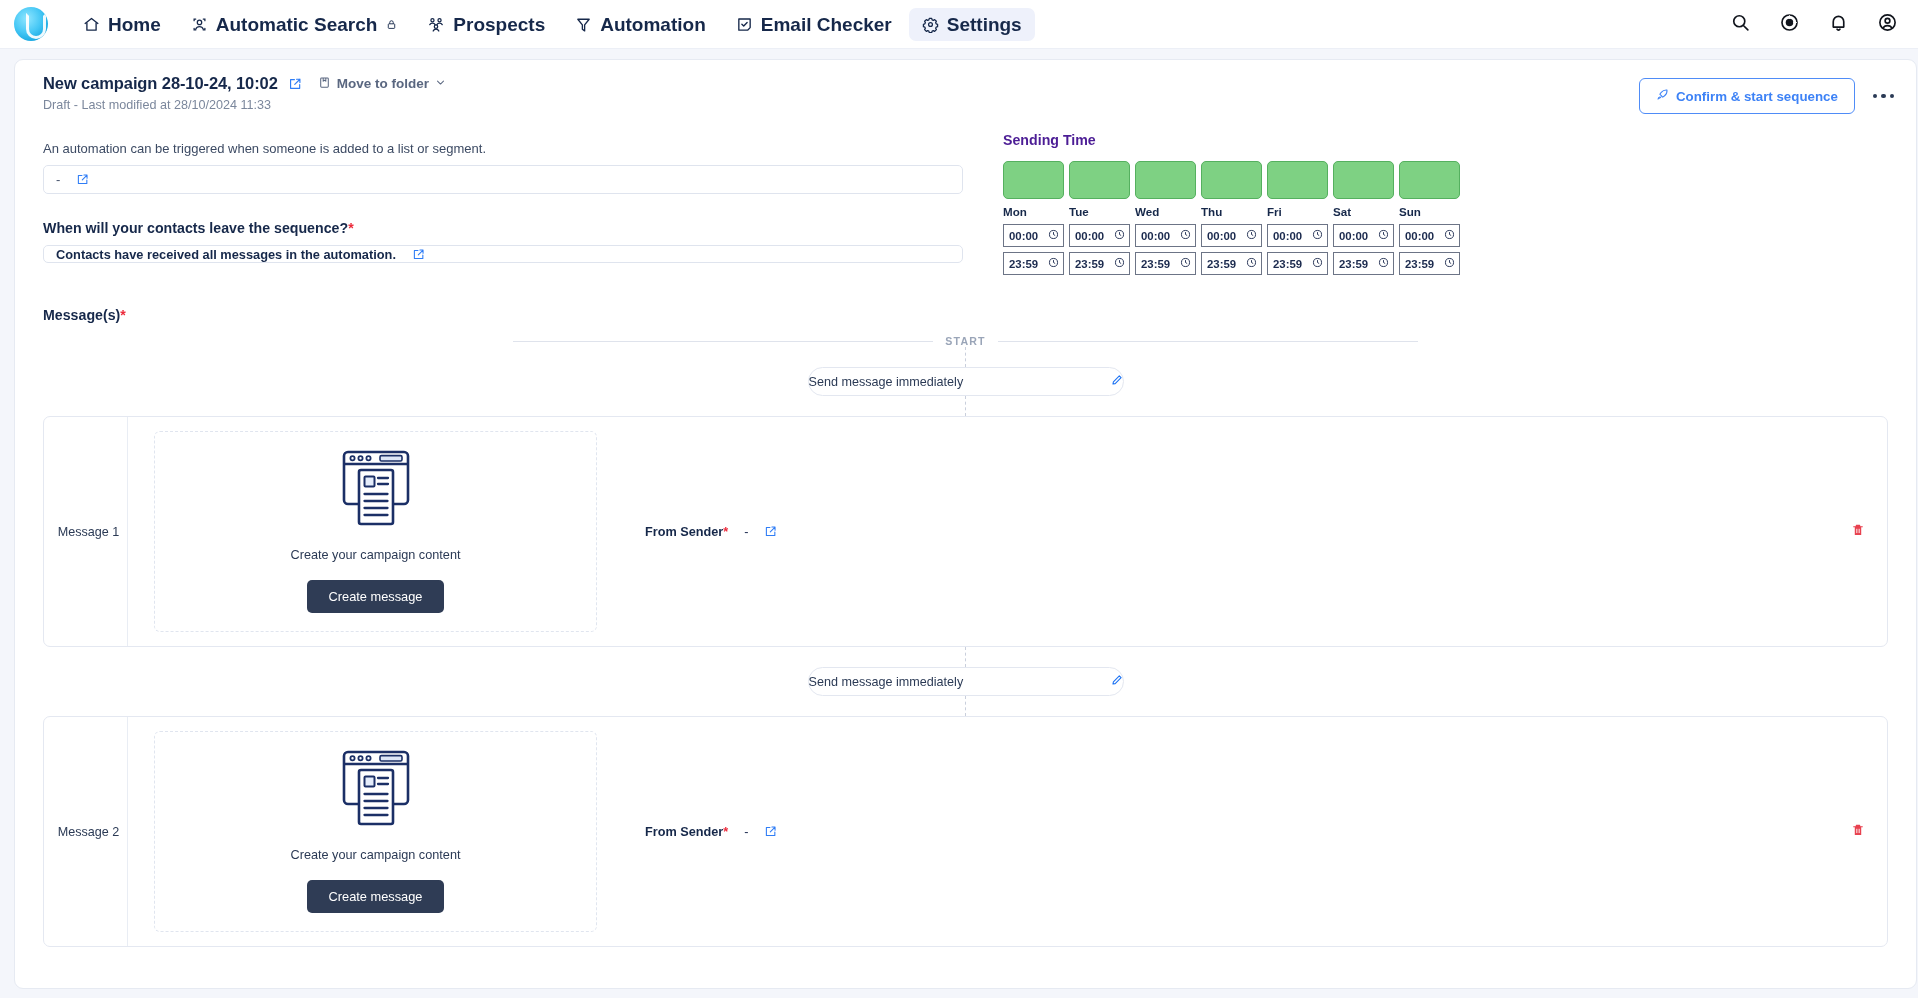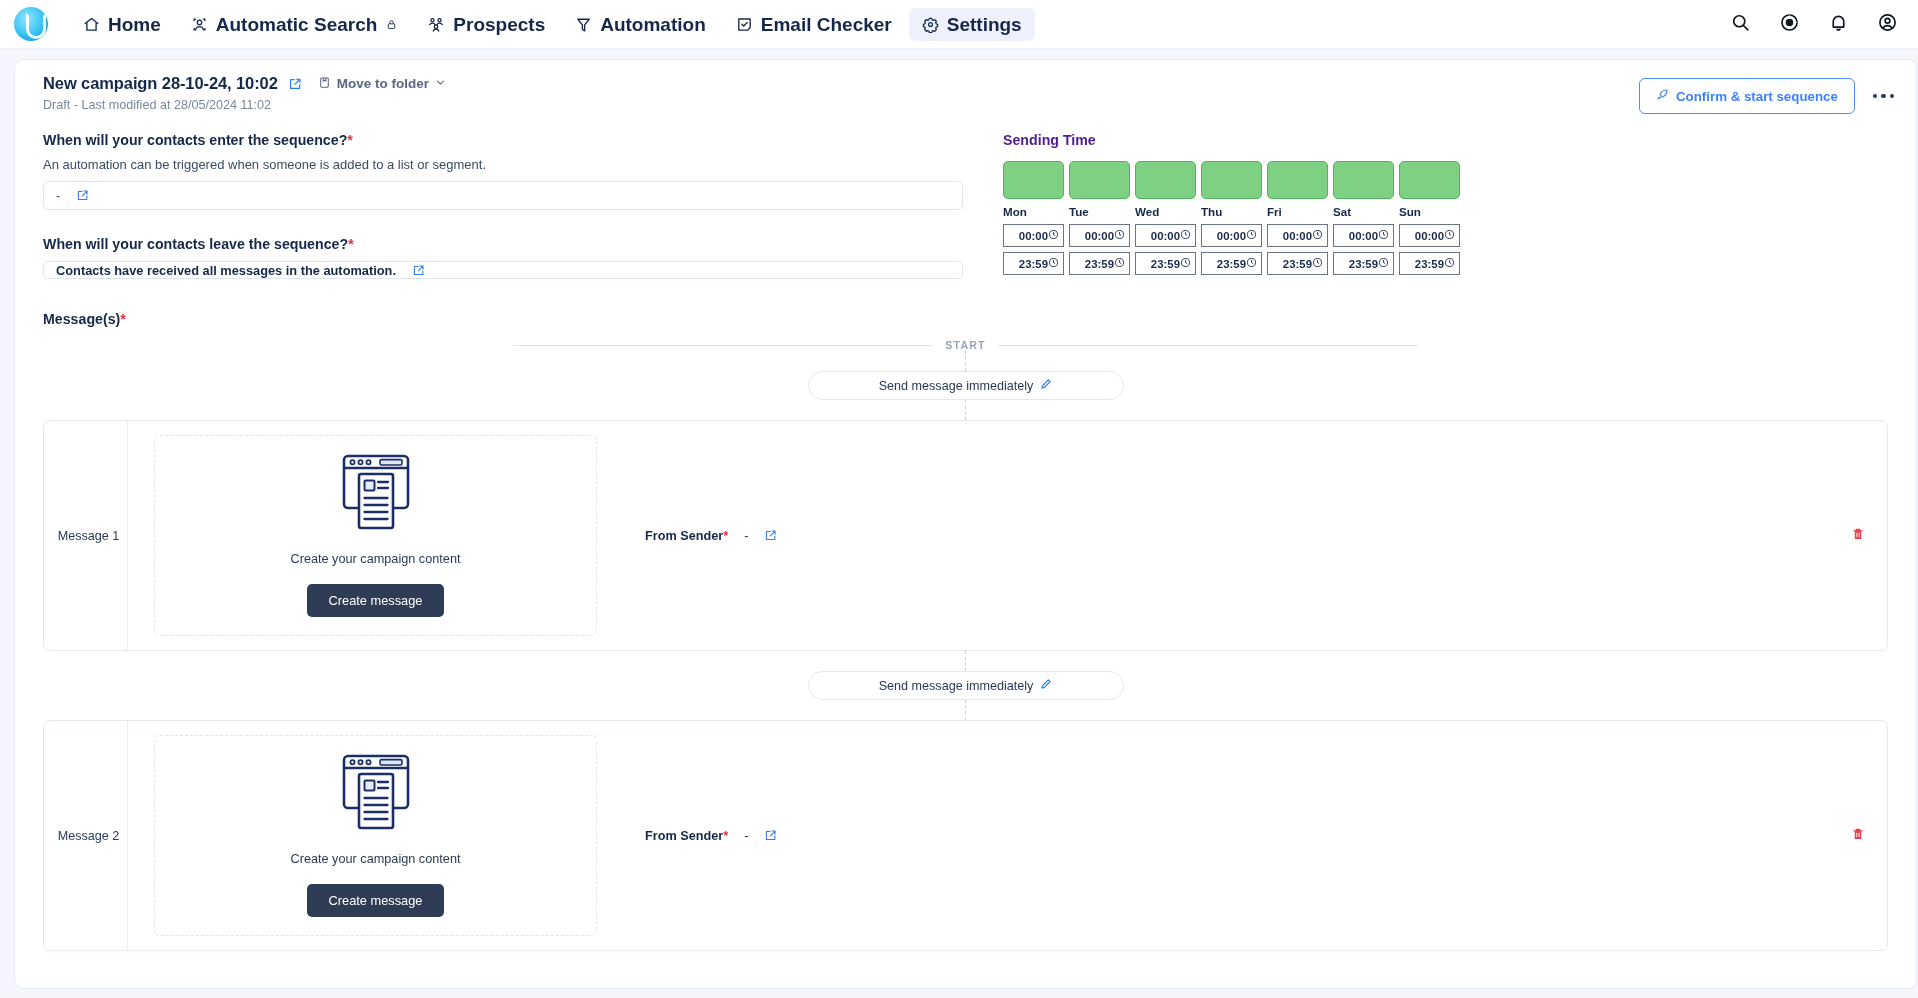--- a/index.html
+++ b/index.html
@@ -140,21 +140,21 @@
     border: 1px solid #55b05f;
     border-radius: 5px;
     cursor: pointer;
   }
   .dayname { font-size: 11.6px; font-weight: 700; color: #16284a; margin-top: 6px; }
   .timebox {
     margin-top: 6px;
     height: 23px;
     border: 1px solid #6c7486;
     background: #fff;
-    display: flex; align-items: center; justify-content: flex-end;
+    display: flex; align-items: center; justify-content: space-between;
     padding: 0 4px 0 5px;
     font-size: 11.4px;
     font-weight: 700;
     color: #1b2a4e;
     cursor: pointer;
   }
   .timebox.second { margin-top: 5px; }
 
   
   .msg-head { margin-top: 32px; font-size: 14.2px; font-weight: 700; color: #16284a; }
@@ -172,21 +172,21 @@
   .vline {
     width: 0; border-left: 1px dashed #c9cfdc;
     height: 20px; margin: 0 auto;
   }
   .pill {
     width: 316px; margin: 0 auto;
     height: 29px;
     border: 1px solid #e3e7f0;
     border-radius: 16px;
     background: #fff;
-    display: flex; align-items: center; justify-content: center; gap: 7px;
+    display: flex; align-items: center; justify-content: space-between; gap: 7px;
     font-size: 12.6px; color: #2b3a55;
     cursor: pointer;
   }
 
   .msgcard {
     margin-top: 0;
     border: 1px solid #e4e8f1;
     border-radius: 7px;
     background: #fff;
     display: flex;
@@ -357,21 +357,21 @@
               </svg>
           </span>
           <span>Move to folder</span>
           <span>
             <svg width="11" height="11" viewBox="0 0 24 24" fill="none" stroke="#5a6780" stroke-width="2.2" stroke-linecap="round" stroke-linejoin="round">
                 <path d="M5.5 9 12 15.4 18.5 9"></path>
               </svg>
           </span>
         </span>
       </div>
-      <div class="camp-sub">Draft - Last modified at 28/05/2024 11:02</div>
+      <div class="camp-sub">Draft - Last modified at 28/10/2024 11:33</div>
     </div>
 
     <div class="hdr-right">
       <button class="confirm-btn">
         <span>
           <svg width="13" height="13" viewBox="0 0 24 24" fill="none" stroke="#3d82f6" stroke-width="1.9" stroke-linecap="round" stroke-linejoin="round">
               <path d="M5 19.2c1.9-.4 3.3-1.3 4.1-2.7M20.3 3.7c-4.4-.4-8 1.1-10.6 4.4l-2.7 3.4 5.5 5.5 3.4-2.7c3.3-2.6 4.8-6.2 4.4-10.6z"></path>
               <path d="M3.7 20.5c.6-2.6 1.6-3.6 3.4-4"></path>
             </svg>
         </span>
@@ -383,23 +383,20 @@
           <i></i>
         </span>
     </div>
   </div>
 
   <div class="body-wrap">
 
     <div class="col-left">
 
       <div>
-        <div class="q-label">
-          <span>When will your contacts enter the sequence?</span><span class="req">*</span>
-        </div>
         <div class="q-help">An automation can be triggered when someone is added to a list or segment.</div>
         <div class="field">
           <span class="dash">-</span>
           <span class="icon-btn">
             <svg width="13" height="13" viewBox="0 0 24 24" fill="none" stroke="#2f7df6" stroke-width="2" stroke-linecap="round" stroke-linejoin="round">
                 <path d="M20 13v6.4H4.4V4.6H11"></path>
                 <path d="M14.6 3.8h5.8v5.8M20.4 3.8 11.6 12.6"></path>
               </svg>
           </span>
         </div>

